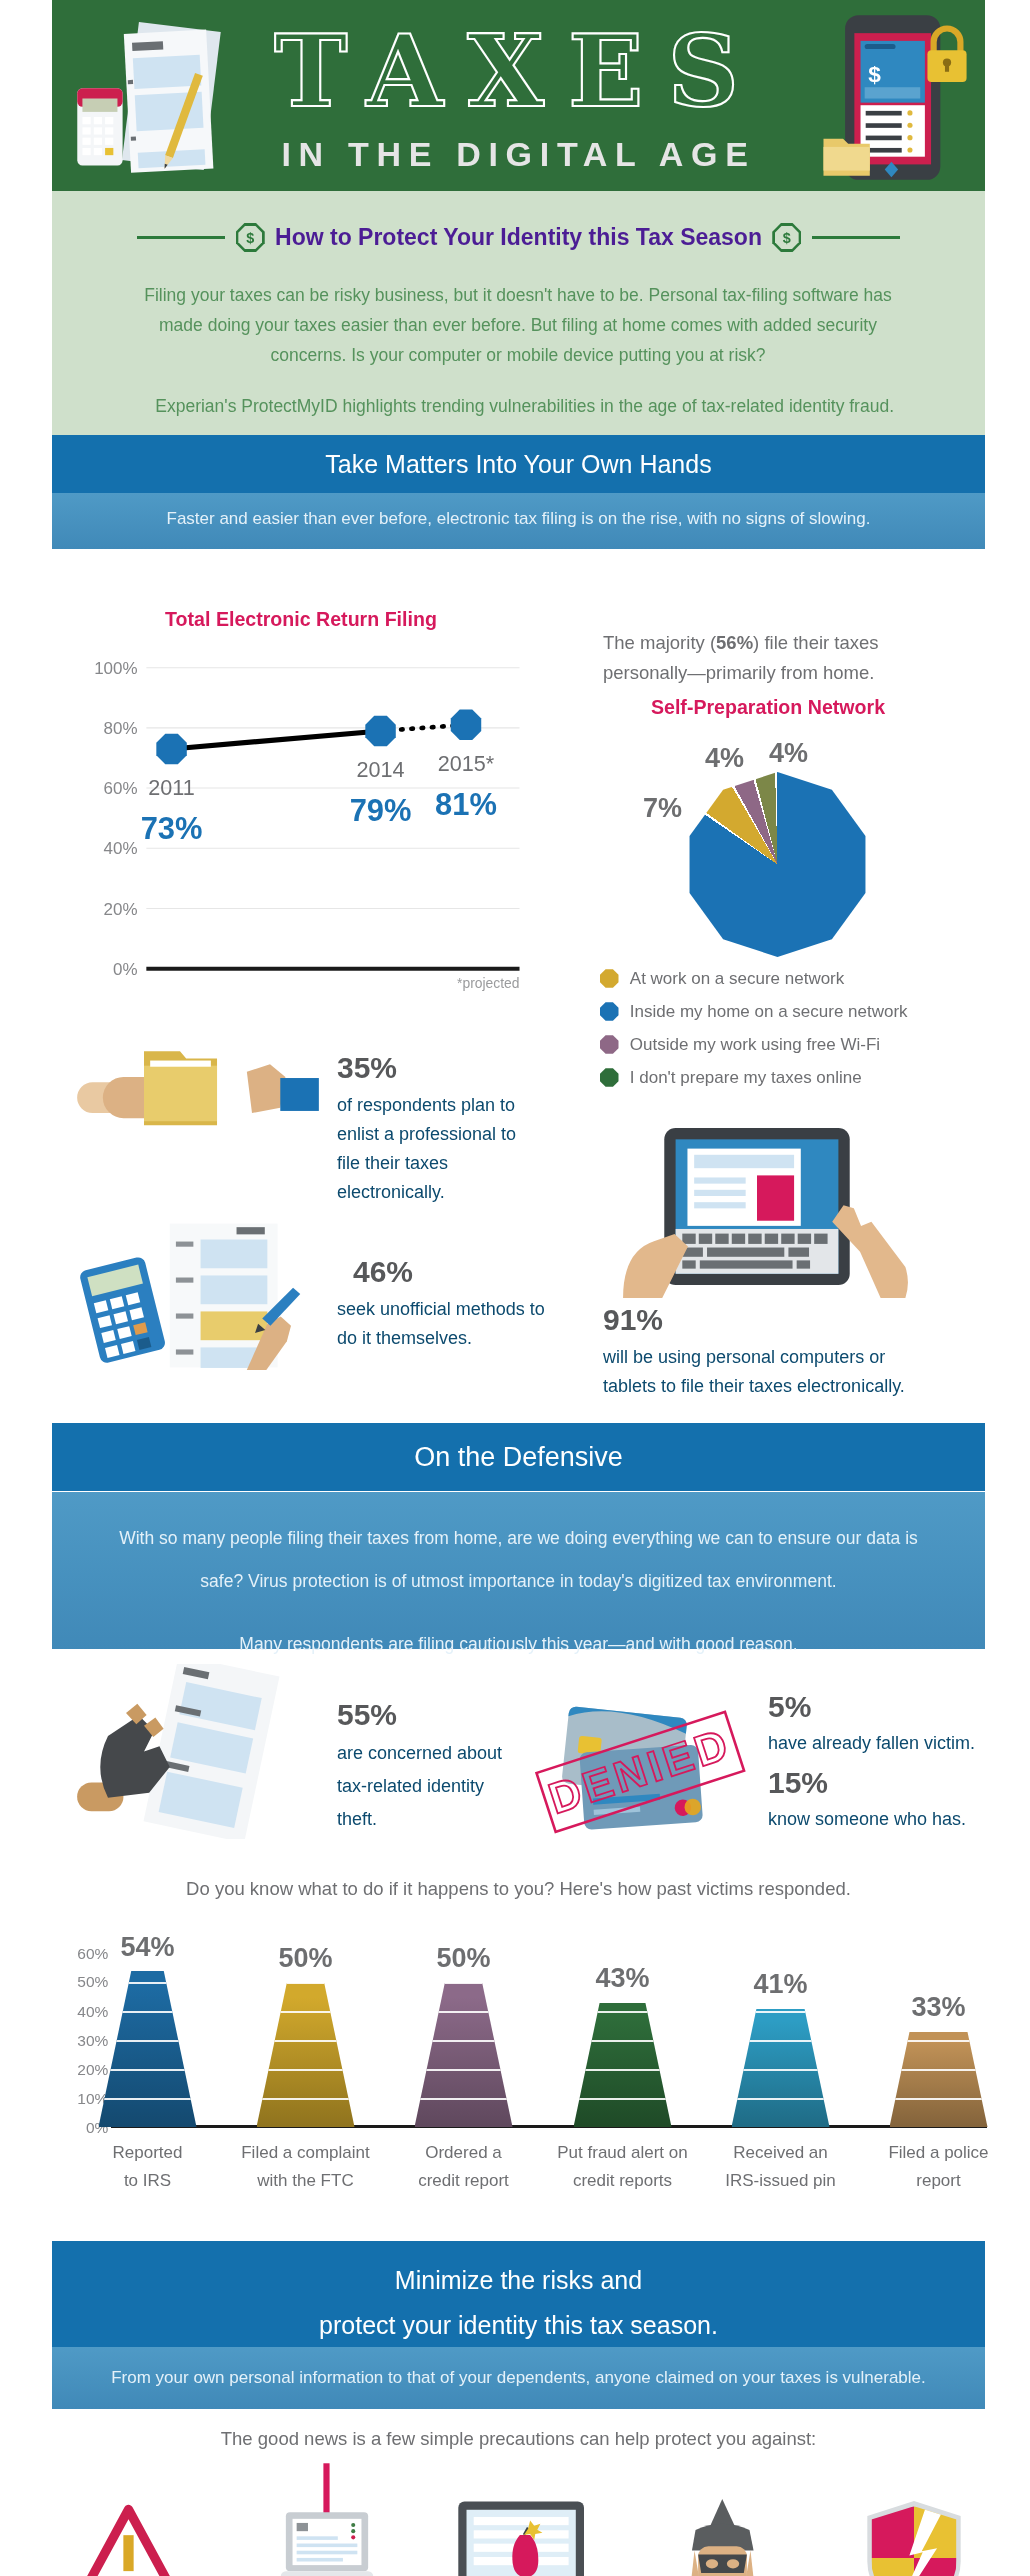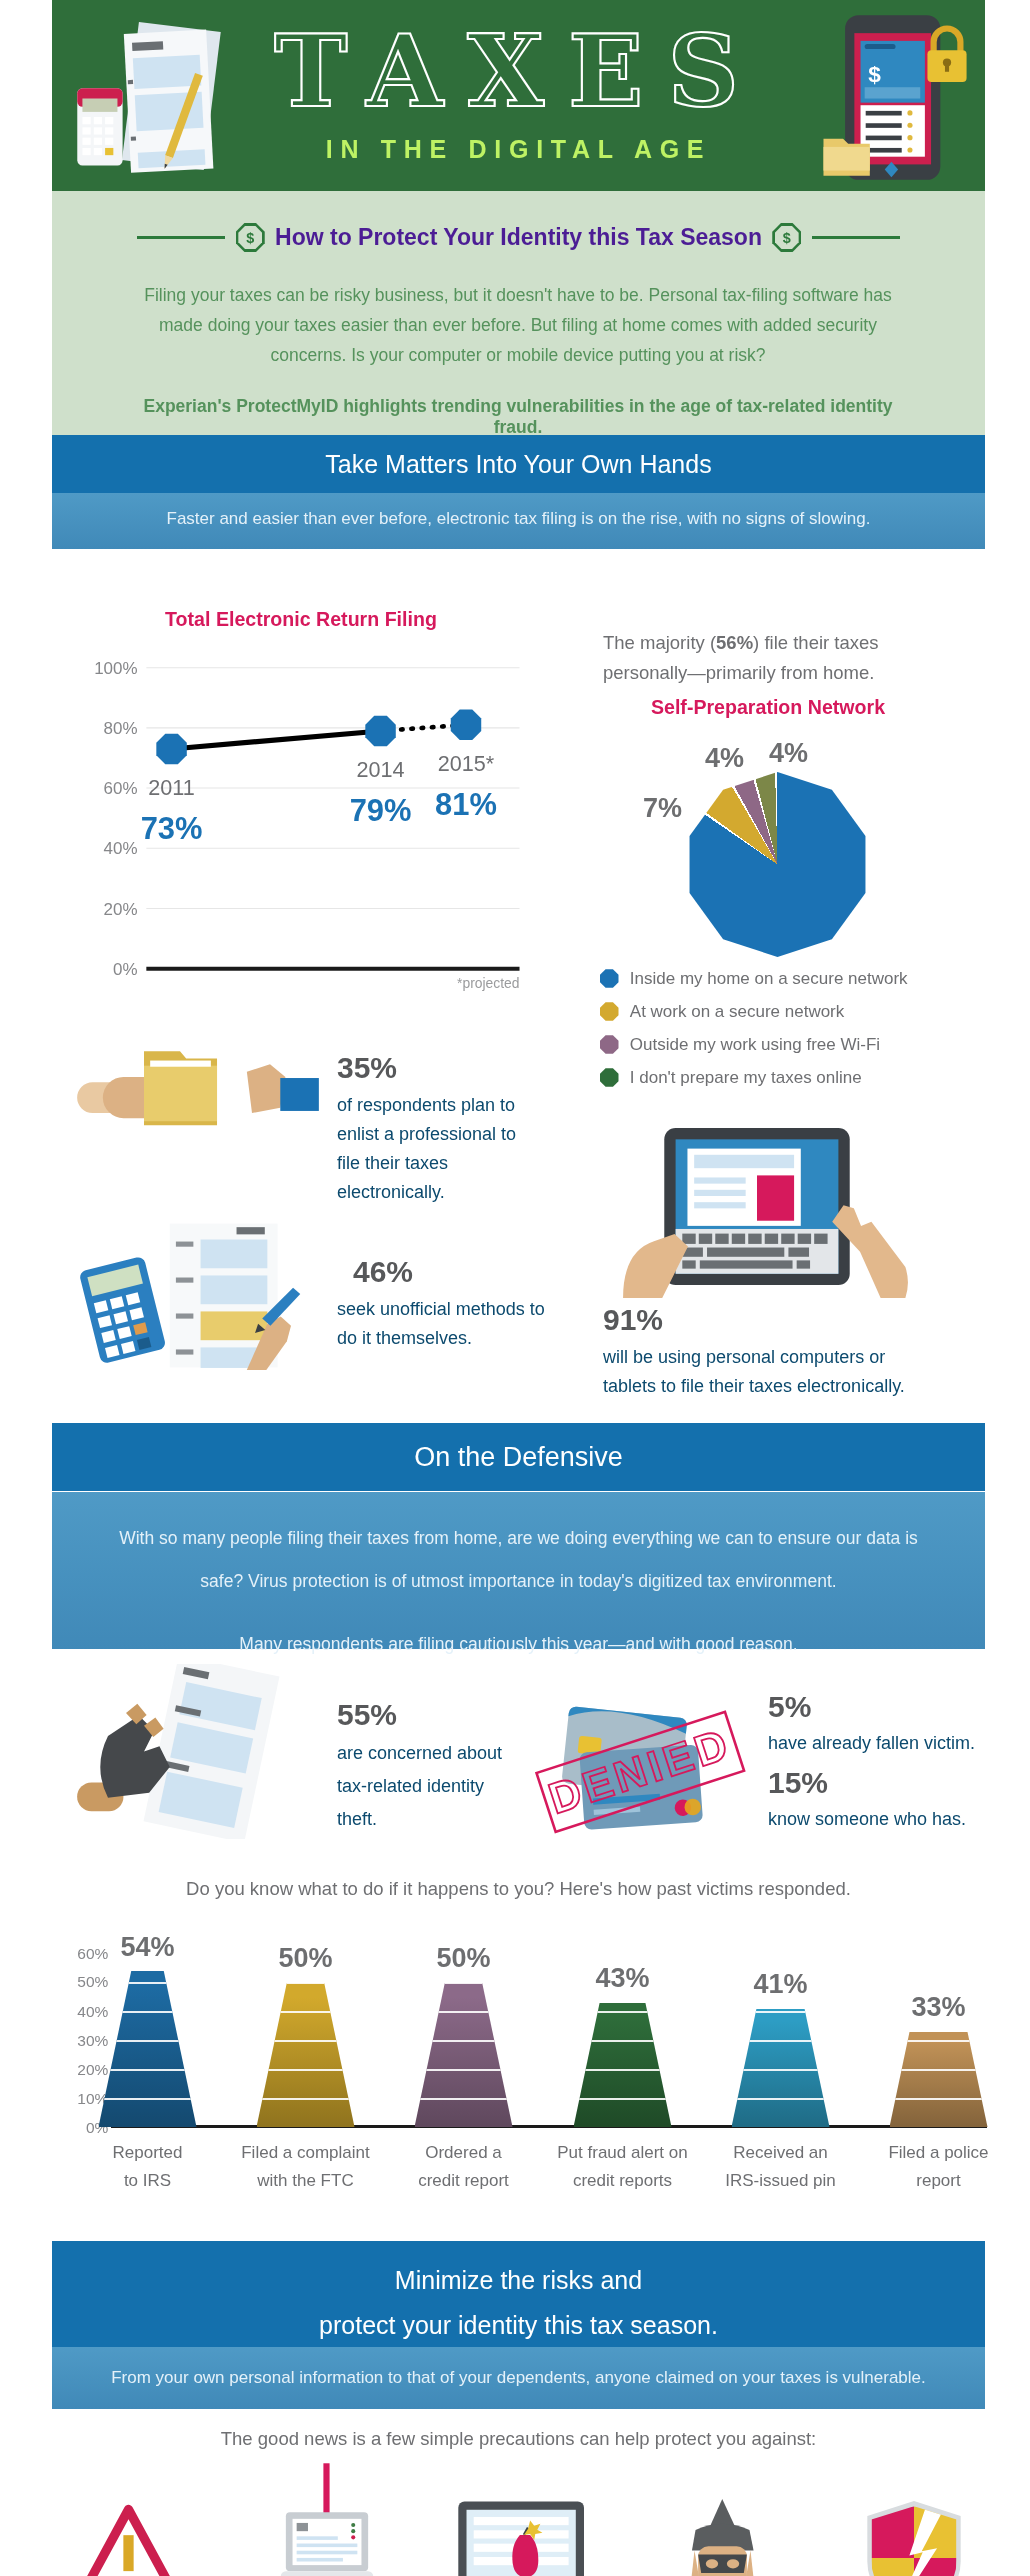--- a/index.html
+++ b/index.html
@@ -6,35 +6,35 @@
   .page{position:relative;width:1030px;height:3025px;background:#ffffff;
         font-family:"Liberation Sans",sans-serif;overflow:hidden;}
   .abs{position:absolute;}
   .oct{clip-path:polygon(30% 0,70% 0,100% 30%,100% 70%,70% 100%,30% 100%,0 70%,0 30%);}
 
   
   .sec-header{left:52px;top:0;width:933px;height:191px;background:#2f6e3a;}
   .taxes-title{left:0;top:19.6px;width:933px;text-align:center;
     font-family:"DejaVu Serif",serif;font-weight:bold;font-size:99px;line-height:103px;
     letter-spacing:24px;margin-right:-24px;color:transparent;-webkit-text-stroke:2.1px #ffffff;}
-  .taxes-sub{left:0;top:135px;width:933px;text-align:center;color:#bef264;
-    font-weight:bold;font-size:25px;letter-spacing:7.7px;}
+  .taxes-sub{left:0;top:135px;width:933px;text-align:center;color:#e5e5e5;
+    font-weight:bold;font-size:34px;letter-spacing:7.7px;}
 
   
   .sec-intro{left:52px;top:191px;width:933px;height:244px;background:#cfe0cb;}
   .intro-headrow{left:0;top:32px;width:933px;display:flex;align-items:center;justify-content:center;gap:10.3px;}
   .rule{width:88px;height:2.1px;background:#2c7a3b;}
   .badge{position:relative;width:29px;height:29px;background:#2c7a3b;display:flex;align-items:center;justify-content:center;flex:0 0 auto;}
   .badge::before{content:"";position:absolute;inset:2.6px;background:#cfe0cb;
      clip-path:polygon(30% 0,70% 0,100% 30%,100% 70%,70% 100%,30% 100%,0 70%,0 30%);}
   .badge b{position:relative;z-index:1;color:#2c7a3b;font-size:14.4px;}
   .intro-heading{color:#4c1d95;font-size:23px;font-weight:bold;margin:0;}
   .intro-body{left:90px;top:89px;width:752px;text-align:center;color:#55925c;
      font-size:17.5px;line-height:30px;}
-  .intro-body2{left:90px;top:205px;width:752px;text-align:center;color:#55925c;font-size:17.5px;font-weight:bold;}
+  .intro-body2{left:90px;top:205px;width:752px;text-align:right;color:#55925c;font-size:17.5px;}
 
   
   .bluebanner{left:52px;width:933px;background:#1470ad;color:#ffffff;text-align:center;}
   .bluebanner-sub{left:52px;width:933px;background:linear-gradient(#4f9ac6,#4089b8);
      color:#e4f1f9;text-align:center;}
   .b1{top:435px;height:58px;font-size:25px;line-height:58px;}
   .b1s{top:493px;height:56px;font-size:17px;line-height:52px;}
   .b2{top:1423px;height:68px;font-size:27px;line-height:68px;}
   .b2s{top:1492px;height:157px;}
   .b2s p{margin:0 auto;width:804px;font-size:17.5px;line-height:43px;}
@@ -215,26 +215,26 @@
   </div>
   <div class="abs chart-title pie-title">Self-Preparation Network</div>
   <div class="abs pie" style="background: conic-gradient(rgb(27, 114, 180) 0deg, rgb(27, 114, 180) 304.5deg, rgb(255, 255, 255) 304.5deg, rgb(255, 255, 255) 306deg, rgb(211, 169, 47) 306deg, rgb(211, 169, 47) 329.7deg, rgb(255, 255, 255) 329.7deg, rgb(255, 255, 255) 331.2deg, rgb(142, 104, 134) 331.2deg, rgb(142, 104, 134) 344.1deg, rgb(255, 255, 255) 344.1deg, rgb(255, 255, 255) 345.6deg, rgb(124, 135, 72) 345.6deg, rgb(124, 135, 72) 358.5deg, rgb(255, 255, 255) 358.5deg, rgb(255, 255, 255) 360deg);">
     <div class="pie-label" style="left:160px;top:148px">85%</div>
   </div>
   <div class="pie-label abs" style="left:643px;top:793px">7%</div>
   <div class="pie-label abs" style="left:705px;top:743px">4%</div>
   <div class="pie-label abs" style="left:769px;top:738px">4%</div>
   <div class="abs legend">
     <div class="legend-item">
+        <span class="sw sw1 oct"></span>
+        <span>At work on a secure network</span>
+      </div>
+    <div class="legend-item">
         <span class="sw sw0 oct"></span>
         <span>Inside my home on a secure network</span>
-      </div>
-    <div class="legend-item">
-        <span class="sw sw1 oct"></span>
-        <span>At work on a secure network</span>
       </div>
     <div class="legend-item">
         <span class="sw sw2 oct"></span>
         <span>Outside my work using free Wi-Fi</span>
       </div>
     <div class="legend-item">
         <span class="sw sw3 oct"></span>
         <span>I don't prepare my taxes online</span>
       </div>
   </div>

